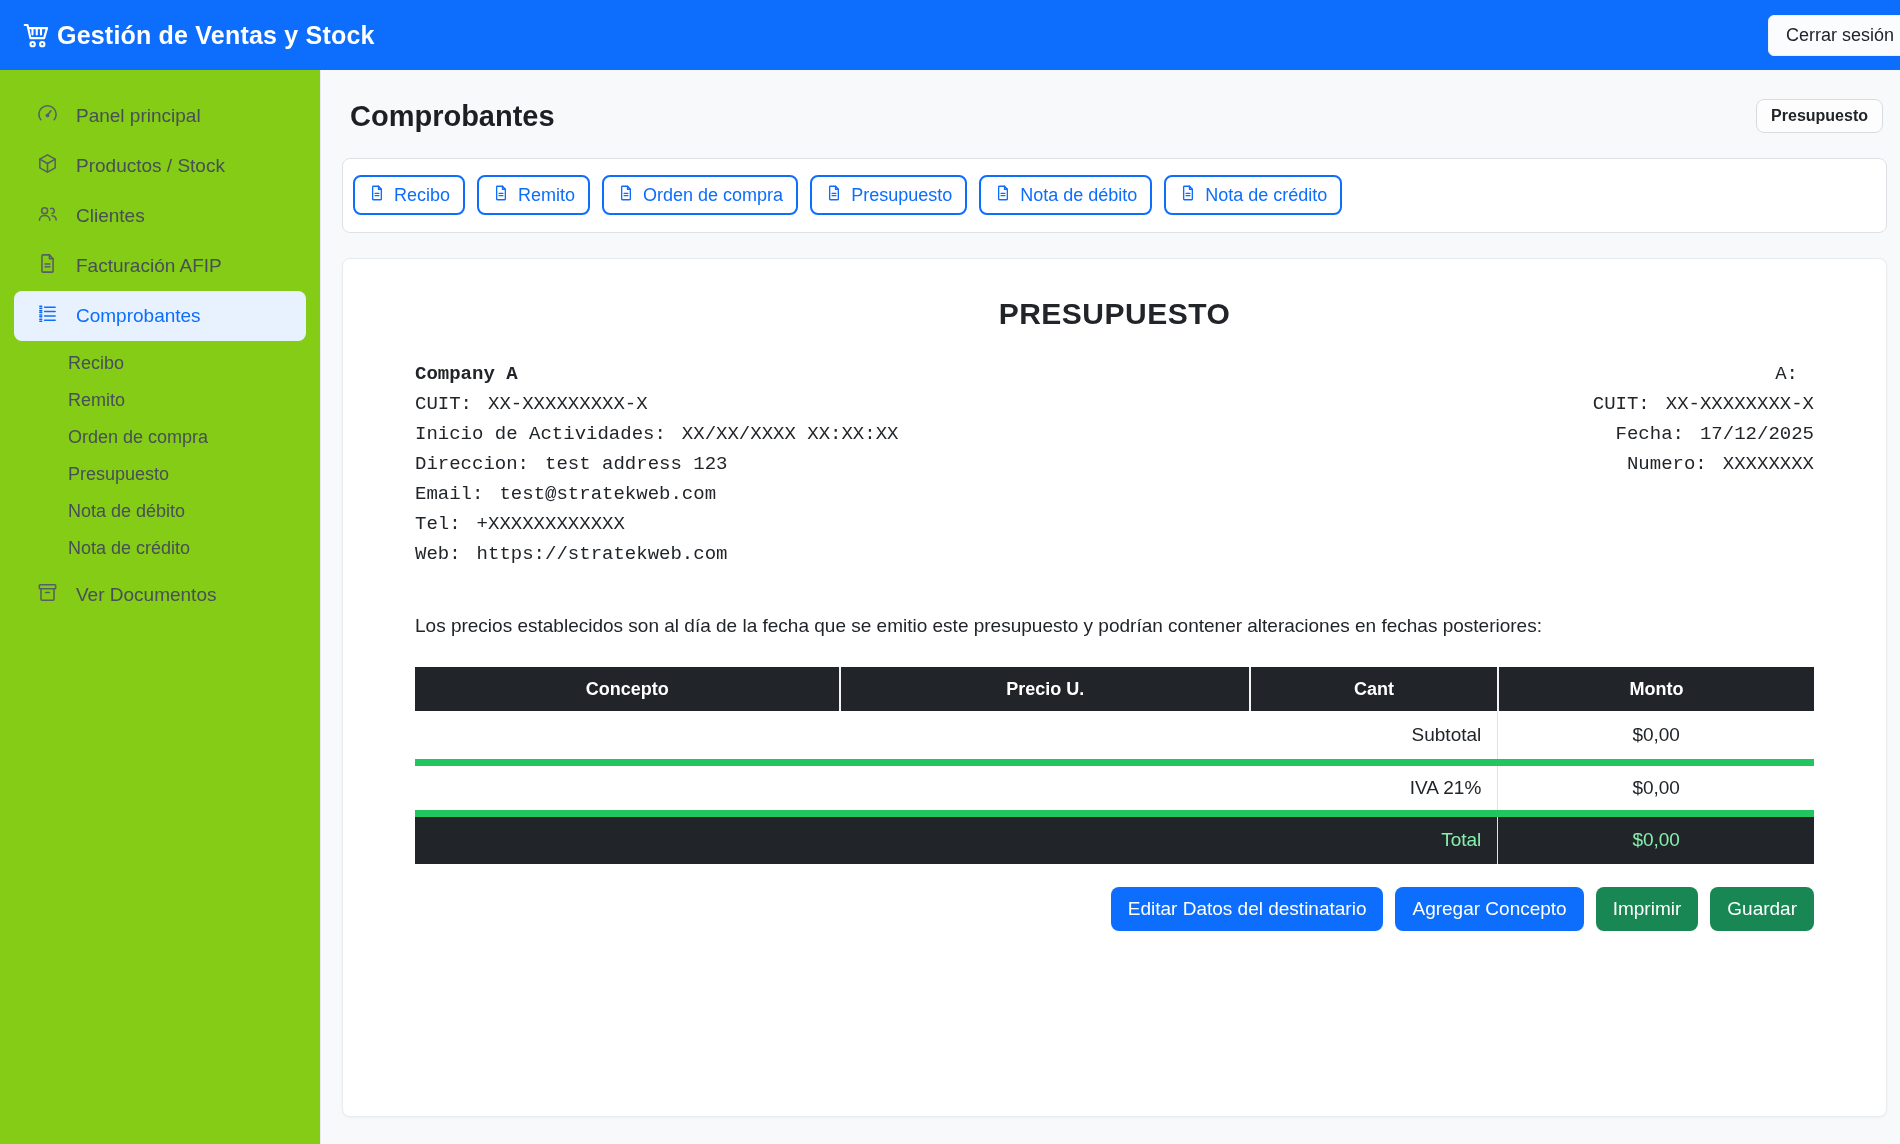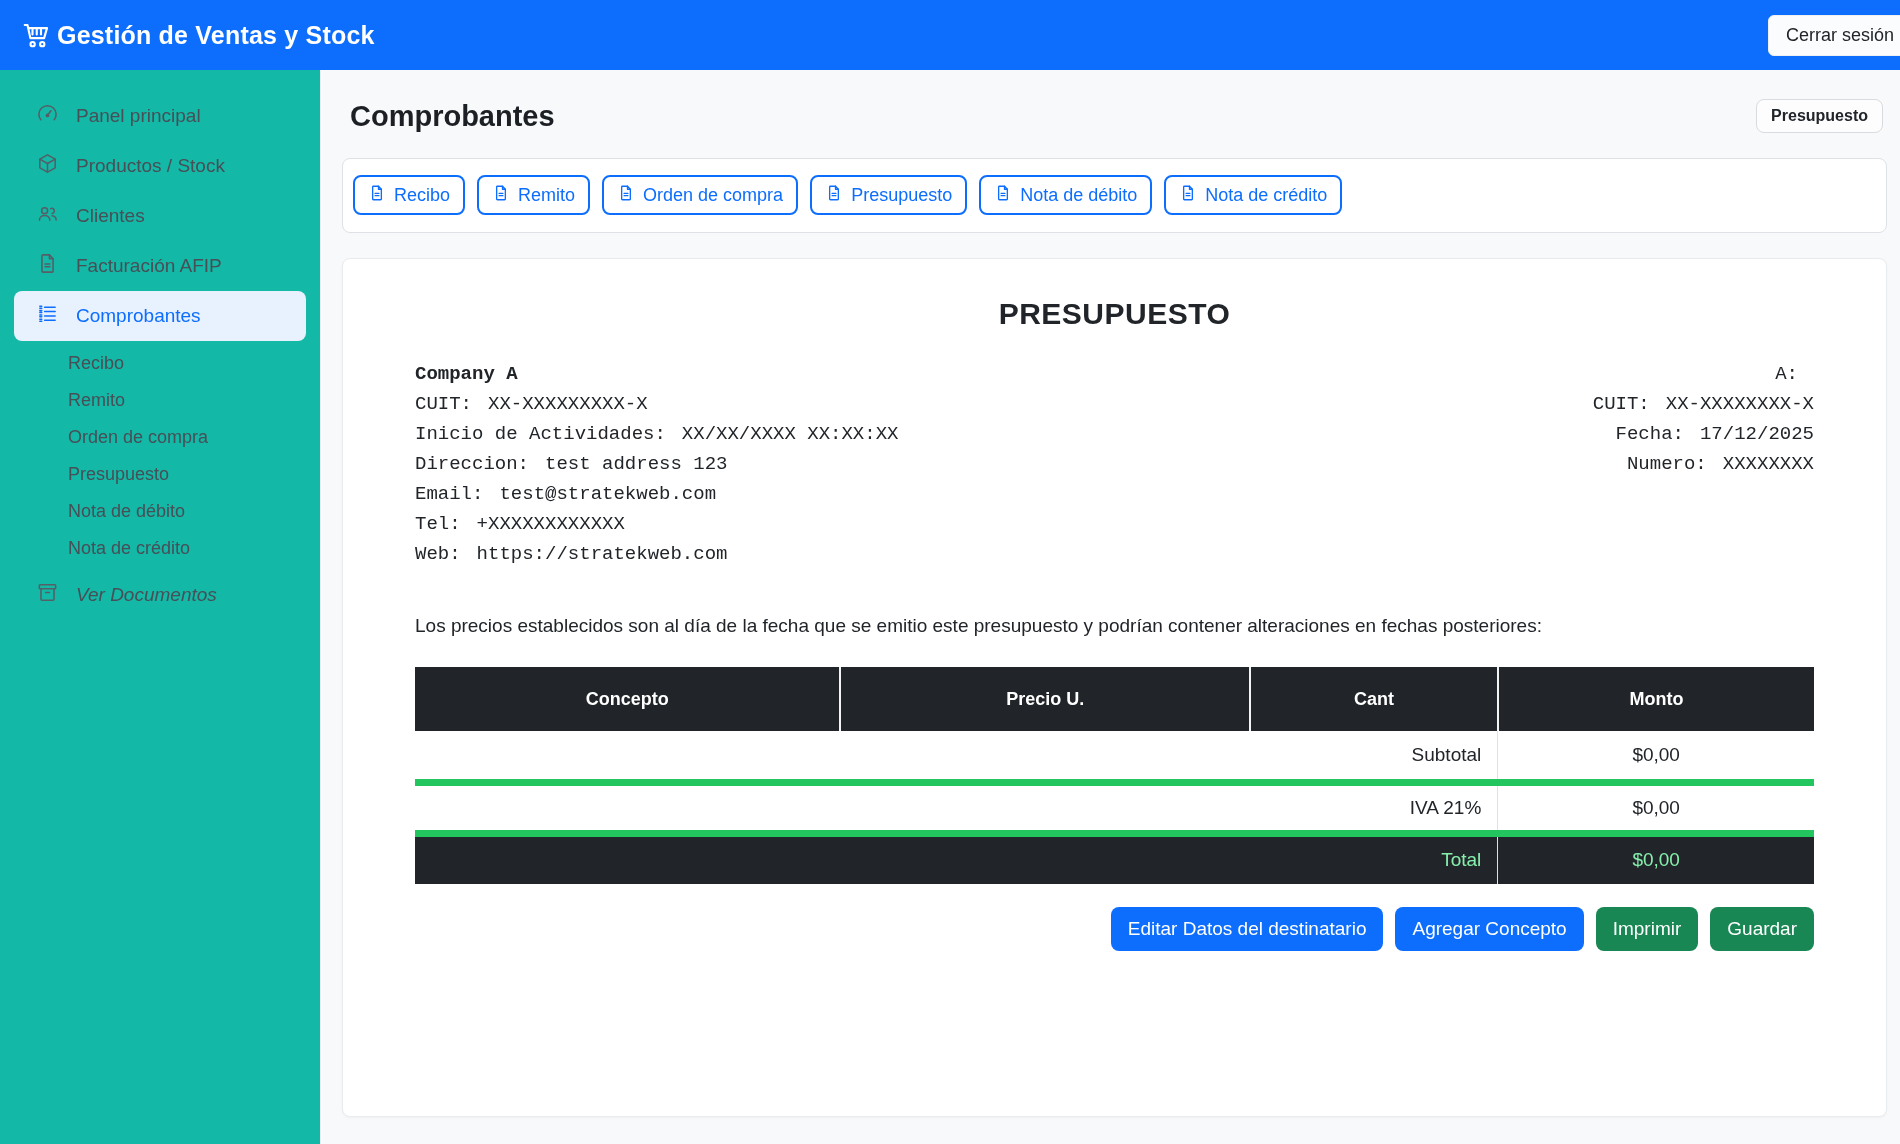--- a/index.html
+++ b/index.html
@@ -19,39 +19,39 @@
   .brand-title { font-size: 25px; font-weight: 700; letter-spacing: 0.2px; }
   .logout-btn {
     margin-left: auto; margin-right: -12px;
     background: #fbfcfd; color: #212529; border: 1px solid #eef0f2;
     border-radius: 6px; height: 41px; padding: 0 17px; font-size: 18px;
     font-family: inherit; cursor: pointer; white-space: nowrap;
   }
   
   .layout { display: flex; height: 1074px; }
   .sidebar {
-    width: 321px; min-width: 321px; background: #14b8a6;
+    width: 321px; min-width: 321px; background: #84cc16;
     border-right: 1px solid #e9ecef; padding-top: 21px;
   }
   .side-item {
     height: 50px; display: flex; align-items: center; gap: 17px;
     padding-left: 36px; font-size: 19px; color: #474f57; cursor: pointer;
   }
   .side-item svg { width: 23px; height: 23px; flex: 0 0 auto; color: #565e66; }
   .side-item.active {
     background: #e8f1fe; color: #0d6efd; margin: 0 14px;
     padding-left: 22px; border-radius: 8px;
   }
   .side-item.active svg { color: #0d6efd; }
   .sub-list { margin-top: 4px; }
   .side-sub {
     height: 37px; display: flex; align-items: center; padding-left: 68px;
     font-size: 18px; color: #474f57; cursor: pointer;
   }
-  .footer-item { margin-top: 3px; font-style: italic; }
+  .footer-item { margin-top: 3px; }
   
   .main { flex: 1; padding: 26px 13px 0 21px; background: #f8f9fa; }
   .title-row {
     display: flex; justify-content: space-between; align-items: center;
     height: 40px; margin-bottom: 22px; padding-left: 8px;
   }
   .page-title { font-size: 29px; font-weight: 600; margin: 0; color: #1c2024; }
   .doc-type-badge {
     background: #fdfdfe; border: 1px solid #d8dbdf; border-radius: 8px;
     padding: 7px 14px; font-size: 16px; font-weight: 700; color: #212529;
@@ -80,21 +80,21 @@
   }
   .info-row { display: flex; justify-content: space-between; font-family: Liberation Mono, monospace; }
   .line { line-height: 30px; font-size: 19px; display: flex; gap: 16px; }
   .info-right .line { justify-content: flex-end; }
   .company-name { font-weight: 700; }
   .note { margin-top: 46px; font-size: 19px; line-height: 22px; }
   
   table.quote { width: 100%; border-collapse: collapse; margin-top: 30px; table-layout: fixed; }
   .quote thead th {
     background: #212529; color: #fff; font-size: 18px; font-weight: 700;
-    height: 64px; text-align: center; border-right: 2px solid #f4f4f4;
+    height: 44px; text-align: center; border-right: 2px solid #f4f4f4;
   }
   .quote thead th:last-child { border-right: none; }
   .quote td { height: 51px; font-size: 19px; border-bottom: 7px solid #22c55e; }
   .sum-label { text-align: right; padding-right: 16px; }
   .sum-value { text-align: center; border-left: 1px solid #dee2e6; }
   .total-row td { background: #212529; color: #86efac; border-bottom: none; }
   
   .actions { display: flex; justify-content: flex-end; gap: 12px; margin-top: 23px; }
   .btn {
     height: 44px; padding: 0 17px; border: none; border-radius: 8px;

